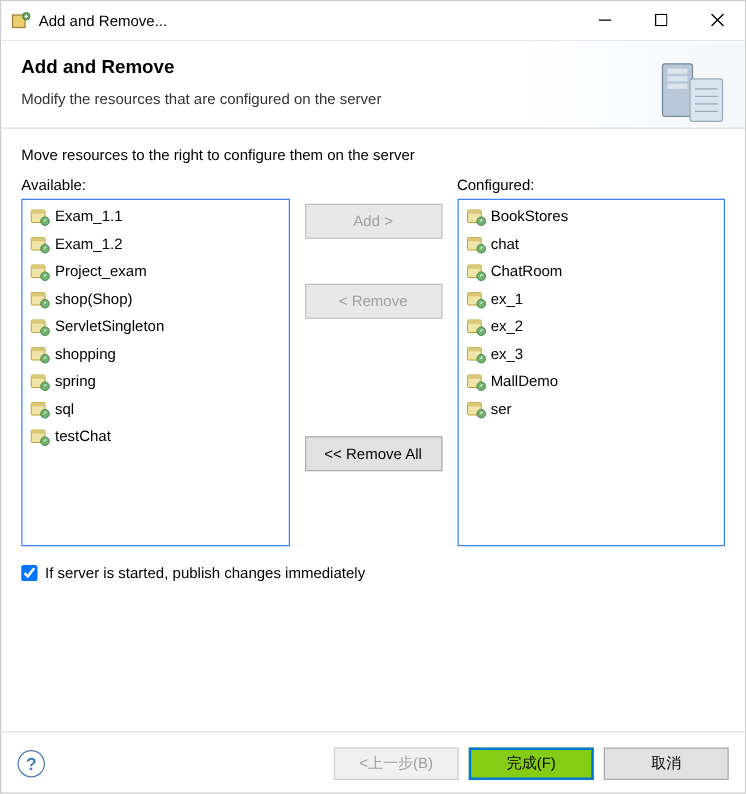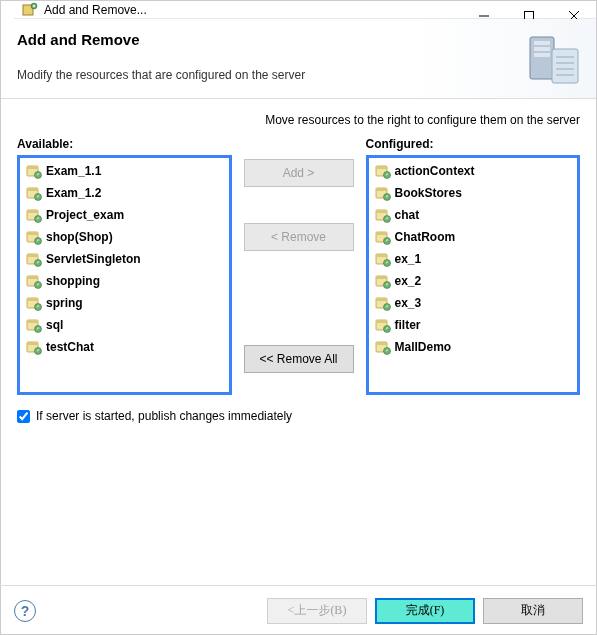--- a/index.html
+++ b/index.html
@@ -6,65 +6,64 @@
 body {
   font-family: "Segoe UI", Tahoma, sans-serif;
   font-size: 12px;
   background: #fff;
   width: 597px;
   height: 635px;
   overflow: hidden;
   border: 1px solid #ccc;
 }
 .titlebar {
-  height: 18px;
+  height: 32px;
   display: flex;
   align-items: center;
   padding: 0 0 0 8px;
   background: #fff;
   border-bottom: 1px solid #e8e8e8;
-  margin-left: 13px;
 }
 .titlebar .icon-wrap { width: 16px; height: 16px; margin-right: 6px; }
 .titlebar .title { flex: 1; font-size: 12px; }
 .titlebar .win-controls { display: flex; height: 100%; }
 .titlebar .win-btn {
   width: 45px; height: 30px;
   display: flex; align-items: center; justify-content: center;
   font-family: "Segoe UI", sans-serif;
   font-size: 10px;
 }
 .titlebar .win-btn svg { pointer-events: none; }
 
 .header {
   position: relative;
   padding: 12px 16px 16px 16px;
   border-bottom: 1px solid #ddd;
   background: linear-gradient(to right, #fff 70%, #f4f7fb 100%);
 }
-.header h1 { font-size: 15px; font-weight: bold; margin-bottom: 20px; }
+.header h1 { font-size: 15px; font-weight: bold; margin-bottom: 10px; }
 .header p { font-size: 12px; color: #333; }
 .header-image {
   position: absolute; right: 12px; top: 12px;
   width: 60px; height: 60px;
 }
 
 .content {
   padding: 14px 16px 10px 16px;
 }
-.instruction { font-size: 12px; margin-bottom: 10px; text-align: right; }
+.instruction { font-size: 12px; margin-bottom: 10px; }
 .transfer-area {
   display: flex;
   gap: 12px;
 }
-.list-section { flex: 1; font-weight: bold; }
+.list-section { flex: 1; }
 .list-label { font-size: 12px; margin-bottom: 4px; display: block; }
 .list-box {
-  border: 3px solid #3b82f6;
-  height: 240px;
+  border: 1px solid #3b82f6;
+  height: 278px;
   overflow: auto;
   background: #fff;
   padding: 2px;
 }
 .list-item {
   display: flex;
   align-items: center;
   padding: 1px 4px;
   height: 22px;
   font-size: 12px;
@@ -125,32 +124,32 @@
   color: #4a7cb0;
   font-size: 14px;
   font-weight: bold;
 }
 .footer-spacer { flex: 1; }
 .footer button {
   width: 100px;
   height: 26px;
   margin-left: 8px;
   font-size: 12px;
-  font-family: Liberation Serif, serif;
+  font-family: Liberation Sans, sans-serif;
   background: #e1e1e1;
   border: 1px solid #adadad;
 }
 .footer button:disabled {
   color: #a0a0a0;
   background: #f0f0f0;
   border-color: #d0d0d0;
 }
 .footer button.primary {
   border: 2px solid #0078d7;
-  background: #5eead4;
+  background: #84cc16;
   color: #000;
 }
 </style>
 </head>
 <body>
 
 <div class="titlebar">
   <span class="icon-wrap">
     <svg viewBox="0 0 16 16" width="16" height="16">
       <rect x="1" y="3" width="10" height="10" fill="#e8d070" stroke="#a08030" stroke-width="1"></rect>
@@ -310,30 +309,20 @@
       <span class="list-label">Configured:</span>
       <div class="list-box" id="configured-list">
           <div class="list-item">
             <span class="item-icon"><svg viewBox="0 0 16 16" width="16" height="16">
                 <rect x="1" y="3" width="11" height="10" rx="1" fill="#f0e4a8" stroke="#c0a030" stroke-width="0.8"></rect>
                 <rect x="1" y="3" width="11" height="3" fill="#d8c878"></rect>
                 <circle cx="12" cy="12" r="3.5" fill="#6fb26f" stroke="#3a7a3a" stroke-width="0.6"></circle>
                 <path d="M10 10.5 L14 13.5 M14 10.5 L10 13.5" stroke="#fff" stroke-width="0" opacity="0"></path>
                 <path d="M10.5 13 L13.5 11 L12 10 Z" fill="#fff" opacity="0.7"></path>
               </svg></span>
-            <span>actionContext</span>
-          </div>
-          <div class="list-item">
-            <span class="item-icon"><svg viewBox="0 0 16 16" width="16" height="16">
-                <rect x="1" y="3" width="11" height="10" rx="1" fill="#f0e4a8" stroke="#c0a030" stroke-width="0.8"></rect>
-                <rect x="1" y="3" width="11" height="3" fill="#d8c878"></rect>
-                <circle cx="12" cy="12" r="3.5" fill="#6fb26f" stroke="#3a7a3a" stroke-width="0.6"></circle>
-                <path d="M10 10.5 L14 13.5 M14 10.5 L10 13.5" stroke="#fff" stroke-width="0" opacity="0"></path>
-                <path d="M10.5 13 L13.5 11 L12 10 Z" fill="#fff" opacity="0.7"></path>
-              </svg></span>
             <span>BookStores</span>
           </div>
           <div class="list-item">
             <span class="item-icon"><svg viewBox="0 0 16 16" width="16" height="16">
                 <rect x="1" y="3" width="11" height="10" rx="1" fill="#f0e4a8" stroke="#c0a030" stroke-width="0.8"></rect>
                 <rect x="1" y="3" width="11" height="3" fill="#d8c878"></rect>
                 <circle cx="12" cy="12" r="3.5" fill="#6fb26f" stroke="#3a7a3a" stroke-width="0.6"></circle>
                 <path d="M10 10.5 L14 13.5 M14 10.5 L10 13.5" stroke="#fff" stroke-width="0" opacity="0"></path>
                 <path d="M10.5 13 L13.5 11 L12 10 Z" fill="#fff" opacity="0.7"></path>
               </svg></span>
@@ -380,31 +369,31 @@
             <span>ex_3</span>
           </div>
           <div class="list-item">
             <span class="item-icon"><svg viewBox="0 0 16 16" width="16" height="16">
                 <rect x="1" y="3" width="11" height="10" rx="1" fill="#f0e4a8" stroke="#c0a030" stroke-width="0.8"></rect>
                 <rect x="1" y="3" width="11" height="3" fill="#d8c878"></rect>
                 <circle cx="12" cy="12" r="3.5" fill="#6fb26f" stroke="#3a7a3a" stroke-width="0.6"></circle>
                 <path d="M10 10.5 L14 13.5 M14 10.5 L10 13.5" stroke="#fff" stroke-width="0" opacity="0"></path>
                 <path d="M10.5 13 L13.5 11 L12 10 Z" fill="#fff" opacity="0.7"></path>
               </svg></span>
-            <span>filter</span>
-          </div>
-          <div class="list-item">
-            <span class="item-icon"><svg viewBox="0 0 16 16" width="16" height="16">
-                <rect x="1" y="3" width="11" height="10" rx="1" fill="#f0e4a8" stroke="#c0a030" stroke-width="0.8"></rect>
-                <rect x="1" y="3" width="11" height="3" fill="#d8c878"></rect>
-                <circle cx="12" cy="12" r="3.5" fill="#6fb26f" stroke="#3a7a3a" stroke-width="0.6"></circle>
-                <path d="M10 10.5 L14 13.5 M14 10.5 L10 13.5" stroke="#fff" stroke-width="0" opacity="0"></path>
-                <path d="M10.5 13 L13.5 11 L12 10 Z" fill="#fff" opacity="0.7"></path>
-              </svg></span>
             <span>MallDemo</span>
+          </div>
+          <div class="list-item">
+            <span class="item-icon"><svg viewBox="0 0 16 16" width="16" height="16">
+                <rect x="1" y="3" width="11" height="10" rx="1" fill="#f0e4a8" stroke="#c0a030" stroke-width="0.8"></rect>
+                <rect x="1" y="3" width="11" height="3" fill="#d8c878"></rect>
+                <circle cx="12" cy="12" r="3.5" fill="#6fb26f" stroke="#3a7a3a" stroke-width="0.6"></circle>
+                <path d="M10 10.5 L14 13.5 M14 10.5 L10 13.5" stroke="#fff" stroke-width="0" opacity="0"></path>
+                <path d="M10.5 13 L13.5 11 L12 10 Z" fill="#fff" opacity="0.7"></path>
+              </svg></span>
+            <span>ser</span>
           </div>
         </div>
     </div>
   </div>
 
   <label class="checkbox-row">
     <input type="checkbox" id="publish-cb" checked="" style="">
     <span>If server is started, publish changes immediately</span>
   </label>
 </div>

